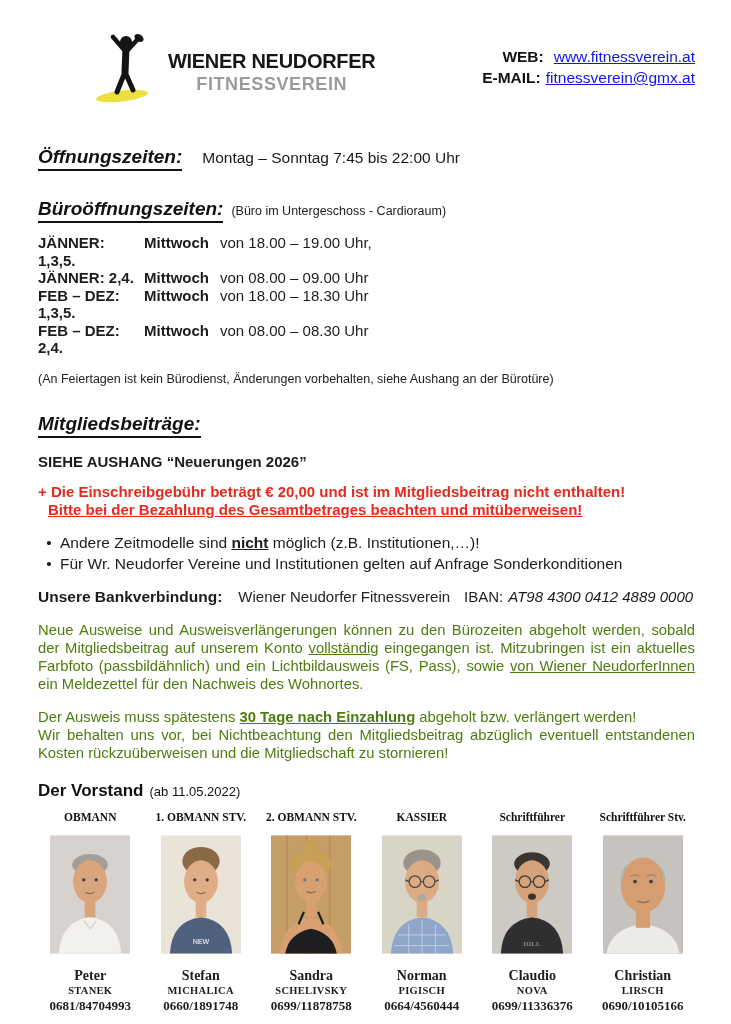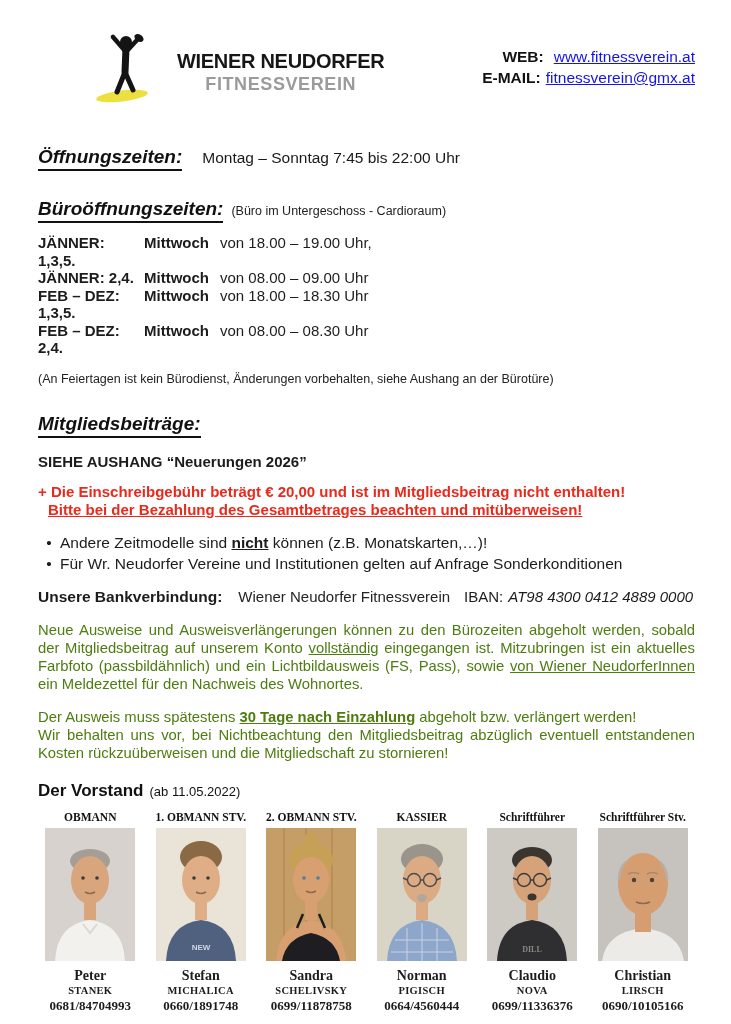--- a/index.html
+++ b/index.html
@@ -11,21 +11,21 @@
     background:#ffffff;
     font-family:"Liberation Sans", sans-serif;
     color:#1c1c1c;
     padding:30px 36px 0 38px;
     overflow:hidden;
   }
   
   .header { display:flex; align-items:flex-start; }
   .logo-box { margin-left:57px; display:flex; align-items:center; }
   .logo-figure { width:62px; height:76px; flex:0 0 auto; }
-  .logo-text { margin-left:20px; margin-top:8px; }
+  .logo-text { margin-left:11px; margin-top:8px; }
   .logo-line1 { font-size:20px; font-weight:bold; color:#161616; letter-spacing:-0.3px; white-space:nowrap; }
   .logo-line2 { font-size:18px; font-weight:bold; color:#9b9b9b; letter-spacing:0.6px; text-align:center; margin-top:1px; }
   .contact { margin-left:auto; margin-top:16px; text-align:right; font-size:15.5px; line-height:21px; white-space:nowrap; }
   .contact b { color:#111; }
   .contact a { color:#1414e6; text-decoration:underline; }
   .weblabel { display:inline-block; margin-right:10px; }
   .maillabel { display:inline-block; margin-right:5px; }
   
   .h-big {
     display:inline-block;
@@ -62,21 +62,21 @@
   .para { margin-top:15px; font-size:14.8px; line-height:18px; text-align:justify; color:#4d7c0f; }
   .para .u { text-decoration:underline; }
   .para .bu { font-weight:bold; text-decoration:underline; }
   
   .sec-vorstand { margin-top:19px; }
   .vh { font-size:17px; font-weight:bold; color:#111; }
   .vh-since { font-size:13px; font-weight:normal; margin-left:6px; }
   .board { display:grid; grid-template-columns:repeat(6,1fr); margin-top:7px; column-gap:6px; }
   .member { text-align:center; }
   .role { font-family:"Liberation Serif", serif; font-weight:bold; font-size:11.5px; color:#111; white-space:nowrap; height:18px; display:flex; align-items:center; justify-content:center; }
-  .photo { width:90px; height:133px; margin:2px auto 0; overflow:hidden; }
+  .photo { width:80px; height:133px; margin:2px auto 0; overflow:hidden; }
   .photo svg { display:block; width:100%; height:100%; }
   .mname { font-family:"Liberation Serif", serif; font-weight:bold; font-size:14px; margin-top:7px; }
   .mlast { font-family:"Liberation Serif", serif; font-weight:bold; font-size:10.5px; letter-spacing:0.3px; margin-top:1px; }
   .mphone { font-family:"Liberation Serif", serif; font-weight:bold; font-size:13px; margin-top:2px; }
 </style>
 </head>
 <body>
 
 <div class="page">
 
@@ -150,21 +150,21 @@
 
   <div class="redblock">
     <div>+ Die Einschreibgebühr beträgt € 20,00 und ist im Mitgliedsbeitrag nicht enthalten!</div>
     <div class="indent"><span class="u">Bitte bei der Bezahlung des Gesamtbetrages beachten und mitüberweisen!</span></div>
   </div>
 
   <div class="bullets">
     <div class="bullet-row">
       <span class="dot">•</span>
       <span>
-        <span>Andere Zeitmodelle sind </span><span class="emph-u">nicht</span><span> können (z.B. Monatskarten,…)!</span>
+        <span>Andere Zeitmodelle sind </span><span class="emph-u">nicht</span><span> möglich (z.B. Institutionen,…)!</span>
       </span>
     </div>
     <div class="bullet-row">
       <span class="dot">•</span>
       <span>Für Wr. Neudorfer Vereine und Institutionen gelten auf Anfrage Sonderkonditionen</span>
     </div>
   </div>
 
   <div class="bank">
     <span class="lbl">Unsere Bankverbindung:</span>

